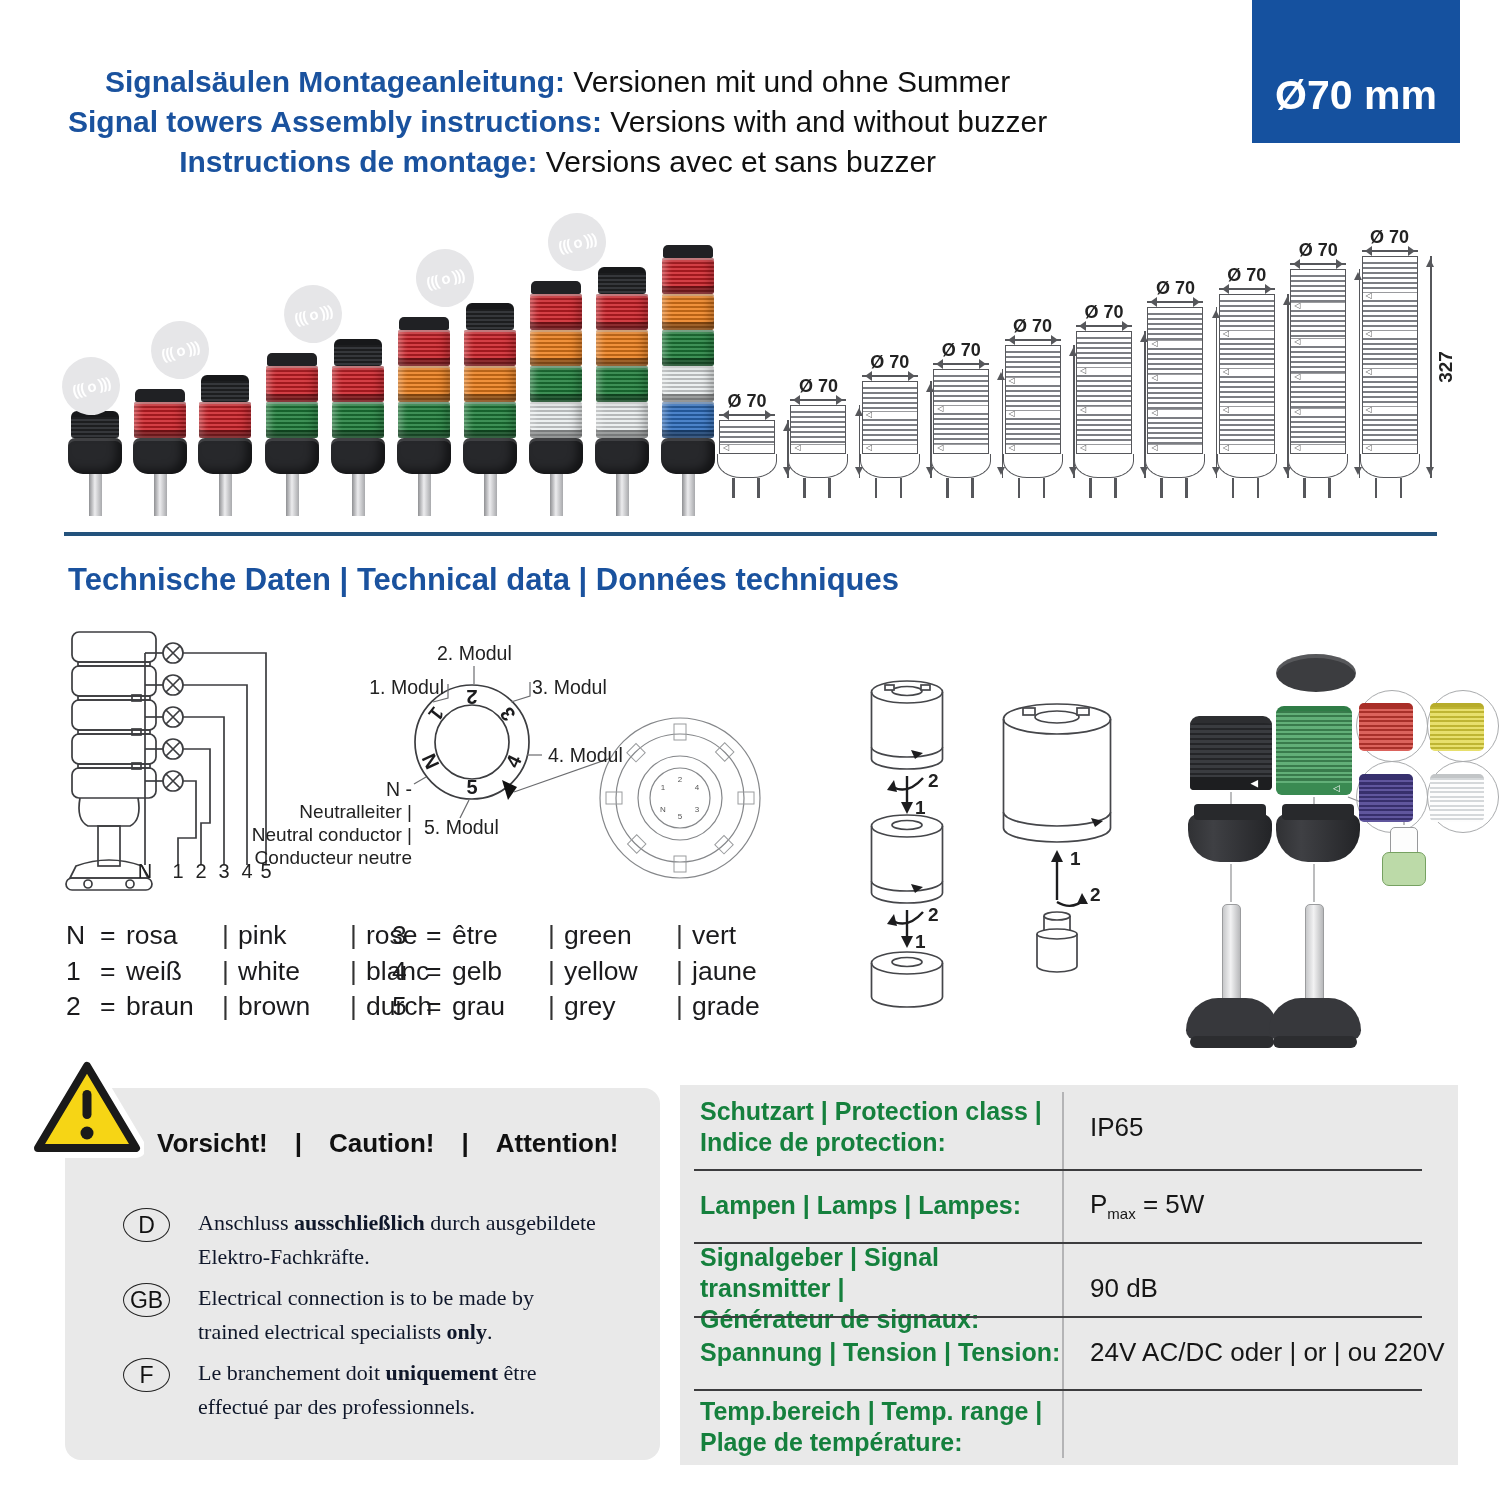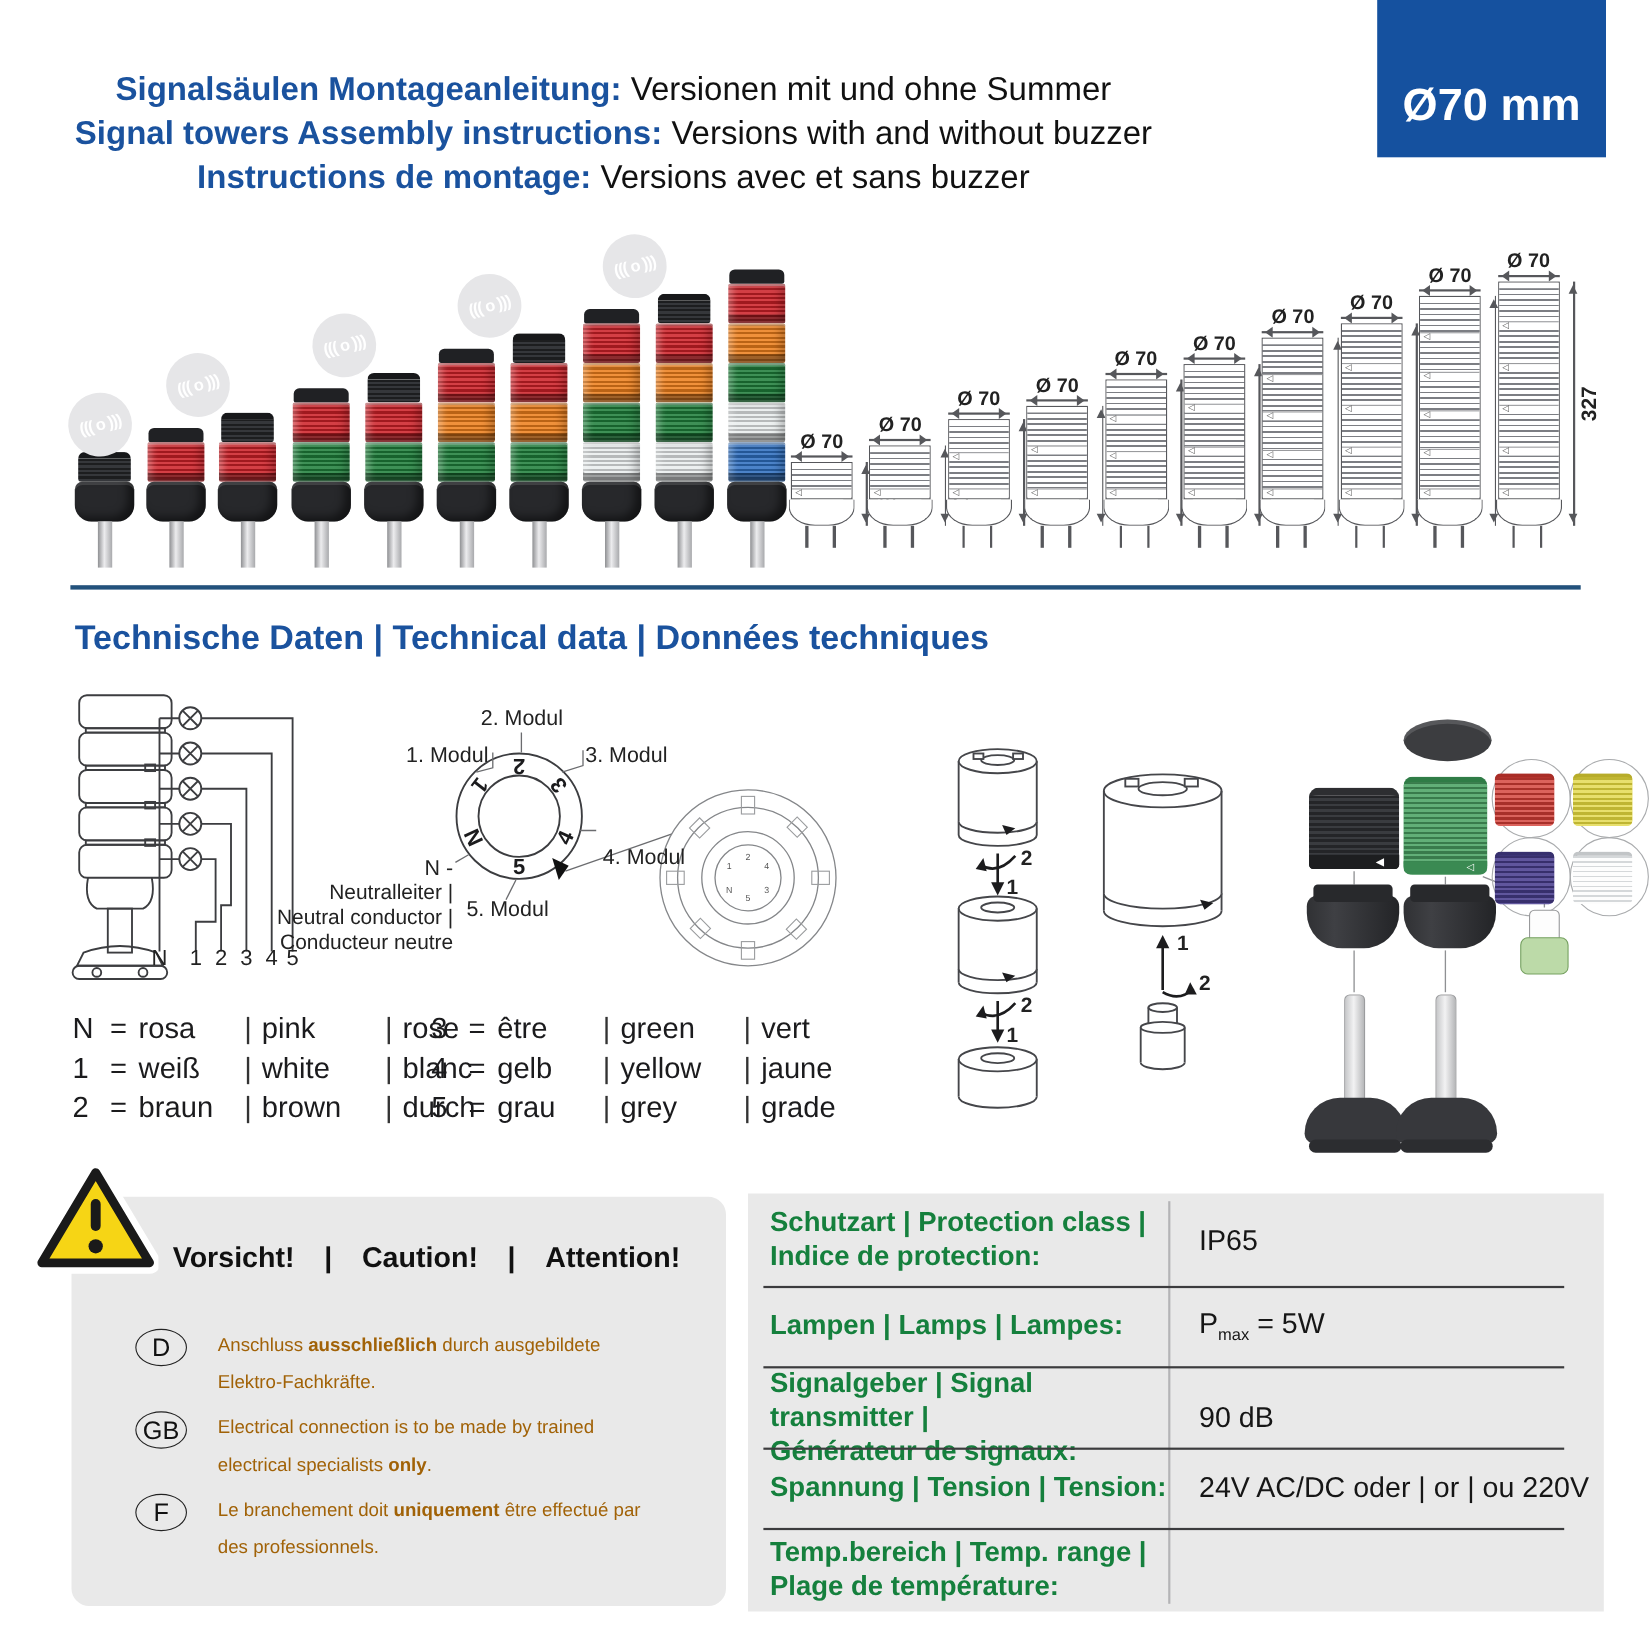--- a/index.html
+++ b/index.html
@@ -98,21 +98,21 @@
              font-size:26.5px; line-height:35.5px; color:#1b1b1d; }
   .leg-row span:nth-child(4), .leg-row span:nth-child(6) { color:#333; }
 
   
   #warnbox { position:absolute; left:65px; top:1088px; width:595px; height:372px; background:#e9e9e9; border-radius:16px; }
   #warn-triangle { position:absolute; left:30px; top:1056px; }
   #warn-title { position:absolute; left:92px; top:40px; display:flex; gap:27px; font-size:26px; font-weight:bold; color:#111; }
   .warn-item { position:absolute; left:58px; display:flex; gap:28px; }
   .lang-badge { width:47px; height:34px; border:1.7px solid #222; border-radius:50%; flex:0 0 auto;
                 display:flex; align-items:center; justify-content:center; font-size:23px; margin-top:2px; color:#111; }
-  .warn-text { width:402px; font-size:17px; line-height:33.5px; color:#a16207; }
+  .warn-text { width:402px; font-size:22px; line-height:33.5px; color:#0f172a;font-family:Liberation Serif, serif; }
   .warn-text b { font-weight:bold; }
 
   
   #spec { position:absolute; left:680px; top:1085px; width:778px; height:380px; background:#e9e9e9; }
   #spec-vline { position:absolute; left:382px; top:7px; bottom:7px; width:1.6px; background:#b4b4b6; }
   .srow { position:relative; display:grid; grid-template-columns:382px 1fr; align-items:center; }
   .srow .sep { position:absolute; top:0; left:14px; right:36px; height:2.2px; background:#3c3c3e; }
   .slabel { padding-left:20px; font-weight:bold; font-size:25px; line-height:31px; white-space:pre-line; color:#15803d; }
   .svalue { padding-left:28px; font-size:26px; color:#161616; }
   .svalue sub { font-size:15px; }
@@ -602,21 +602,21 @@
     <text class="ringd" x="105" y="95" transform="rotate(128 105 95)">1</text>
     <text class="ringd" x="142" y="77" transform="rotate(180 142 77)">2</text>
     <text class="ringd" x="179" y="95" transform="rotate(232 179 95)">3</text>
     <text class="ringd" x="185" y="144" transform="rotate(295 185 144)">4</text>
     <text class="ringd" x="142" y="171">5</text>
     <text class="ringd" x="99" y="144" transform="rotate(65 99 144)">N</text>
   </svg>
   <div class="diag-label" style="left:348px;top:676px;width:96px;text-align:right">1. Modul</div>
   <div class="diag-label" style="left:437px;top:642px">2. Modul</div>
   <div class="diag-label" style="left:532px;top:676px">3. Modul</div>
-  <div class="diag-label" style="left:548px;top:768px">4. Modul</div>
+  <div class="diag-label" style="left:548px;top:744px">4. Modul</div>
   <div class="diag-label" style="left:424px;top:816px">5. Modul</div>
   <div class="diag-label" style="left:330px;top:778px;width:82px;text-align:right">N -</div>
   <div class="diag-label" id="neutral-lines" style="left:248px;top:800px;width:164px">Neutralleiter |
 Neutral conductor |
 Conducteur neutre</div>
 
   <svg id="assembly" style="position:absolute;left:845px;top:612px" width="330" height="412" viewBox="0 0 330 412">
     <g stroke="#45464a" stroke-width="1.7" fill="#fff">
 
       <ellipse cx="62" cy="80" rx="35.5" ry="11"></ellipse>

